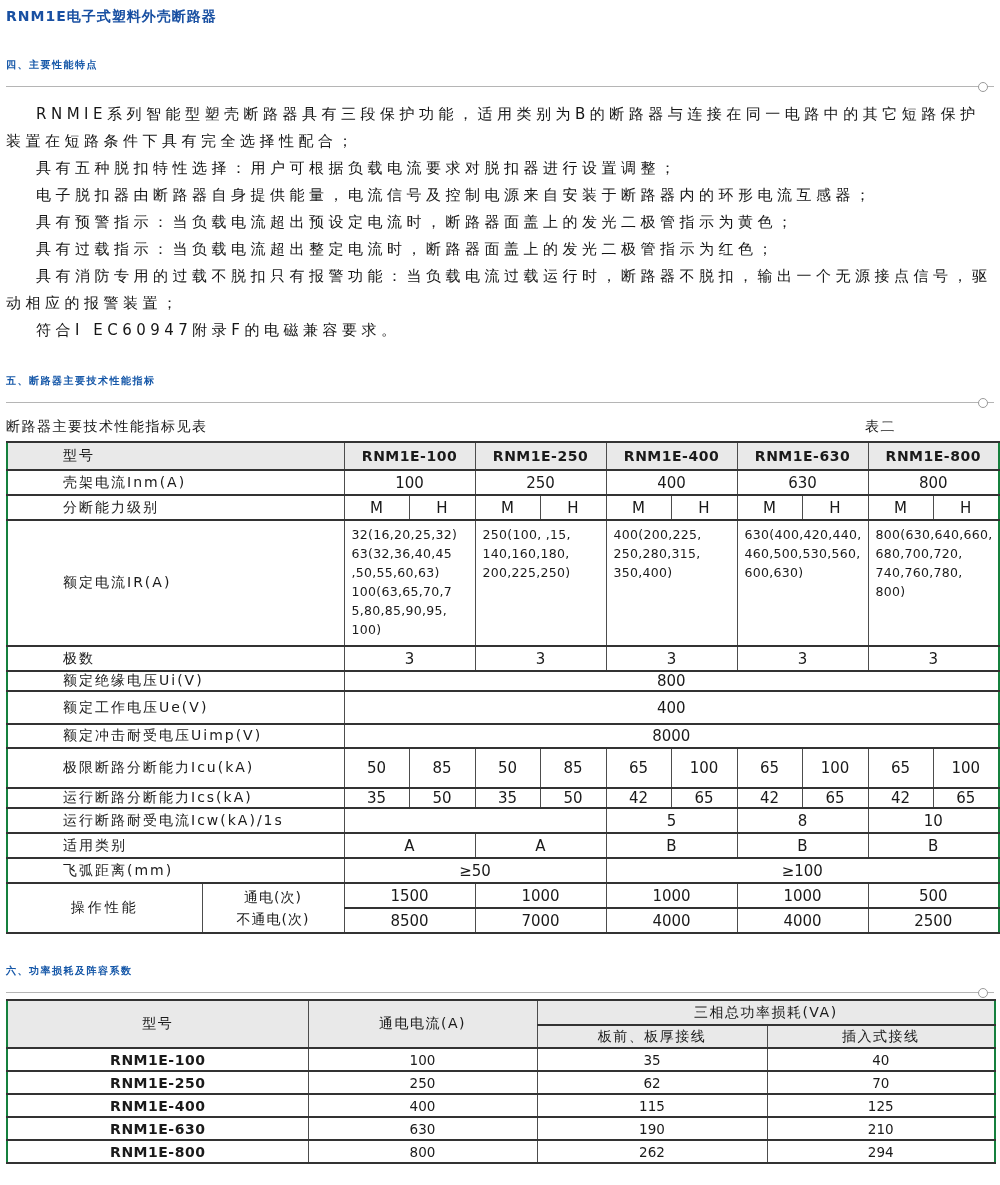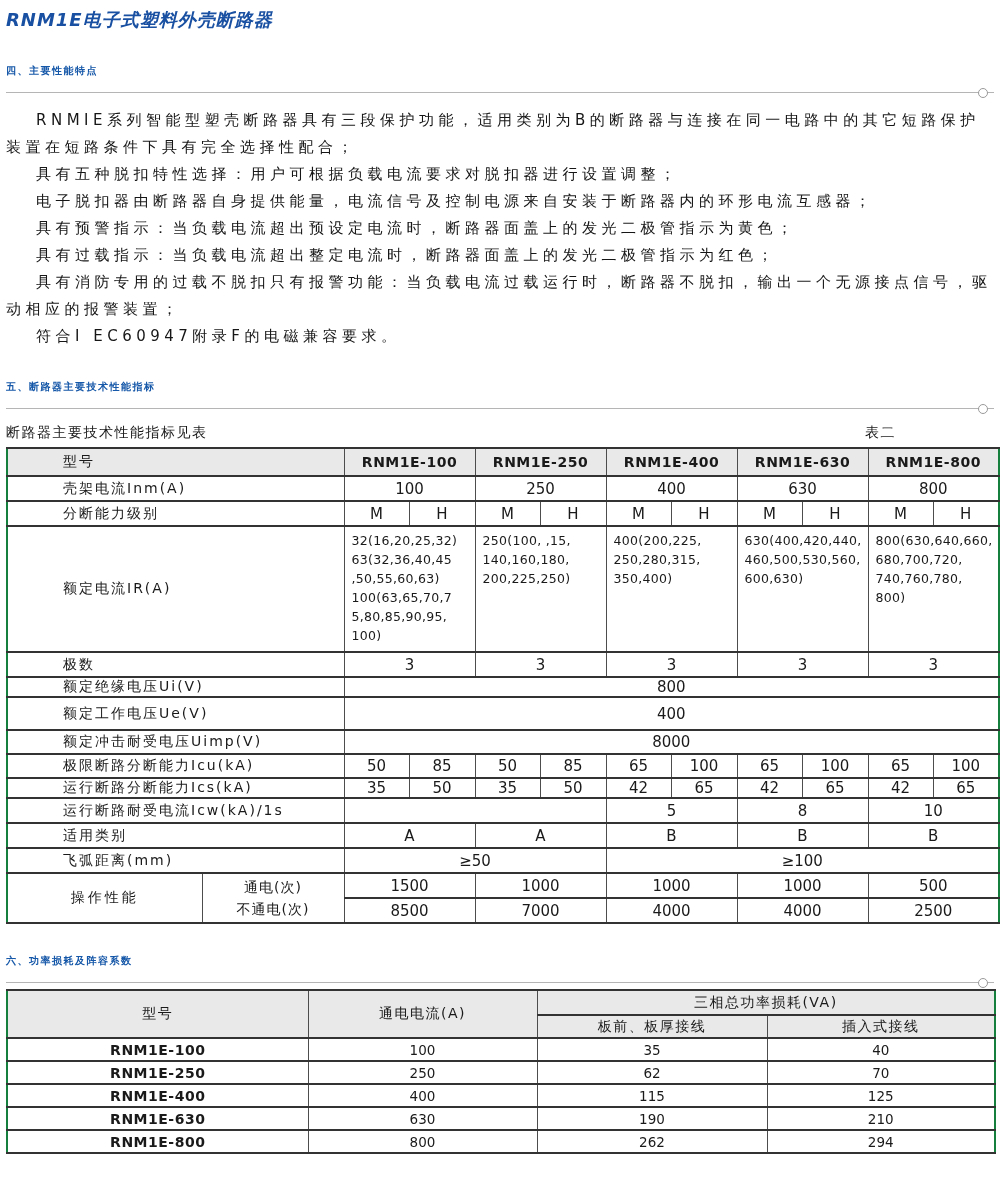--- a/index.html
+++ b/index.html
@@ -4,21 +4,21 @@
 <style>
   html,body{margin:0;padding:0;background:#fff;}
   body{
     width:1000px;height:1185px;overflow:hidden;
     font-family:"DejaVu Sans","Liberation Sans",sans-serif;
     color:#1a1a1a;
   }
   .page{padding:8px 6px 0 6px;width:988px;}
 
   .doc-title{
-    font-size:18px;font-weight:bold;color:#1950a2;letter-spacing:1px;margin:0;font-style:italic;
+    font-size:14px;font-weight:bold;color:#1950a2;letter-spacing:1px;margin:0;
   }
   .sec-head{
     font-size:10px;font-weight:bold;color:#1557a8;letter-spacing:1.5px;margin:0;
   }
   .sec4-head{margin-top:32px;}
   .sec5-head{margin-top:30px;}
   .sec6-head{margin-top:30px;}
 
   .rule{
     position:relative;border-top:1px solid #b5b5b5;margin-top:14px;height:6px;
@@ -178,21 +178,21 @@
         <td colspan="10">800</td>
       </tr>
       <tr style="height:33px;">
         <td colspan="2" class="lbl">额定工作电压Ue(V)</td>
         <td colspan="10">400</td>
       </tr>
       <tr style="height:24px;">
         <td colspan="2" class="lbl">额定冲击耐受电压Uimp(V)</td>
         <td colspan="10">8000</td>
       </tr>
-      <tr style="height:24px;margin-left:12px;">
+      <tr style="height:40px;margin-left:12px;">
         <td colspan="2" class="lbl">极限断路分断能力Icu(kA)</td>
         <td>50</td>
         <td>85</td>
         <td>50</td>
         <td>85</td>
         <td>65</td>
         <td>100</td>
         <td>65</td>
         <td>100</td>
         <td>65</td>

